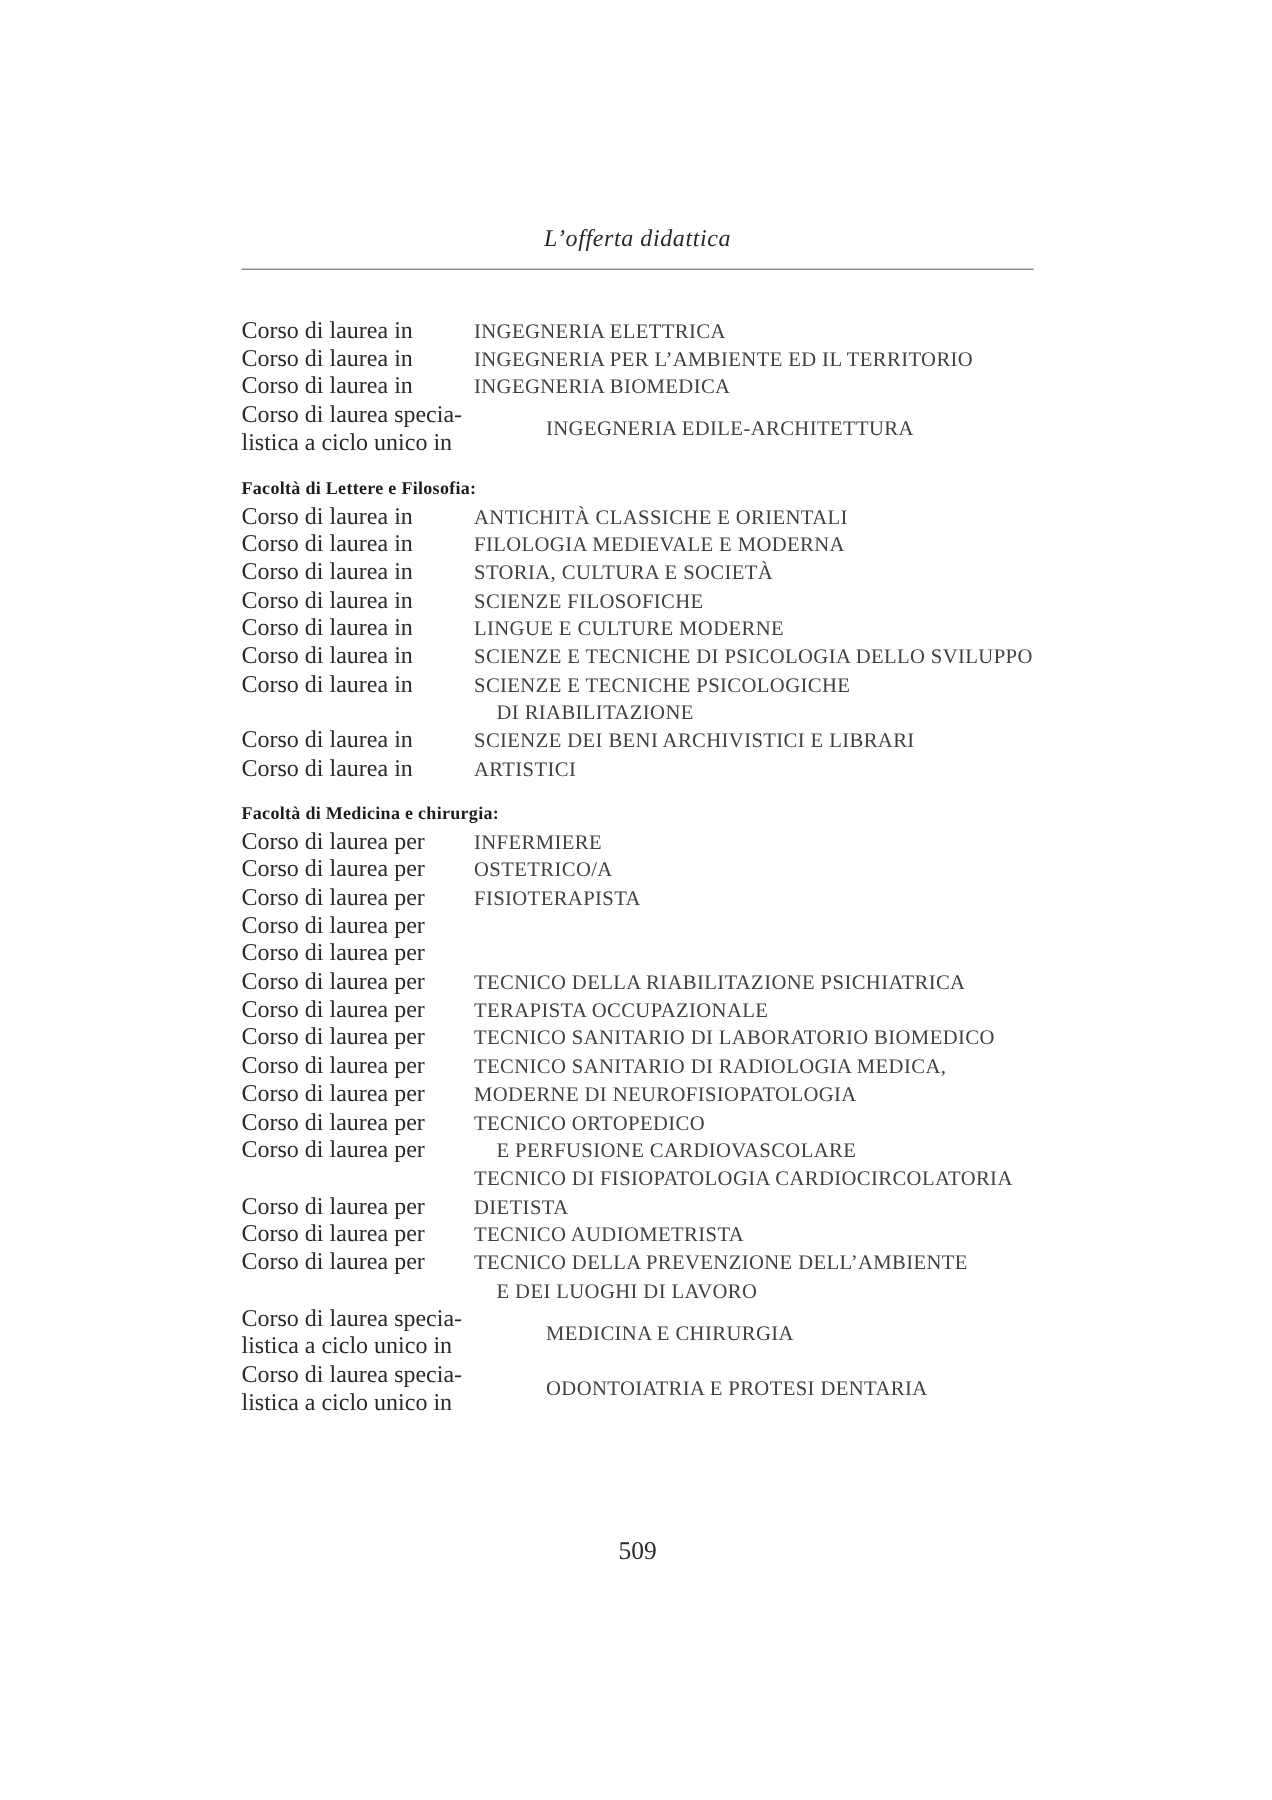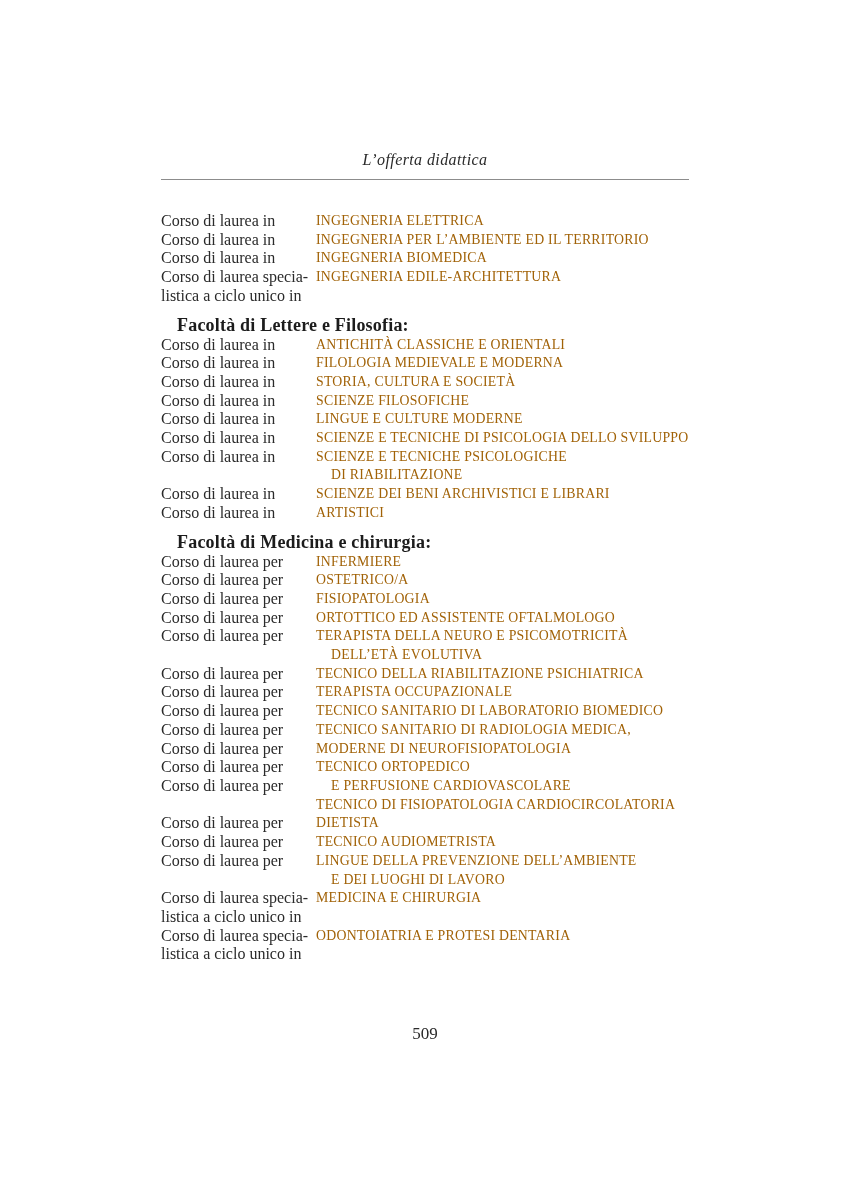--- a/index.html
+++ b/index.html
@@ -34,46 +34,47 @@
     border: none;
     border-top: 1px solid #8c8c8c;
     margin: 10px 0 0 0;
     height: 0;
   }
   .course-list {
     margin-top: 32px;
   }
   .section-heading {
     font-weight: bold;
-    font-size: 18px;
+    font-size: 12px;
     line-height: 19px;
     letter-spacing: 0.2px;
-    margin: 10px 0 1px 16px;
+    margin: 10px 0 1px 0;
     color: #1c1c1c;
   }
   .row {
     display: flex;
     align-items: flex-start;
   }
   .row.align-bottom {
-    align-items: flex-start;
+    align-items: center;
+    gap: 48px;
   }
   .label-col {
     flex: 0 0 155px;
     width: 155px;
     font-size: 16px;
     line-height: 18.7px;
     color: #2a2a2a;
     white-space: pre;
   }
   .course-col {
     font-size: 13.8px;
     line-height: 18.7px;
     letter-spacing: 0.25px;
-    color: #a16207;
+    color: #404040;
   }
   .course-line {
     white-space: pre;
   }
   .course-line.indent {
     padding-left: 15px;
   }
   .page-number {
     position: absolute;
     left: 161px;
@@ -181,35 +182,28 @@
         </div>
         <div class="row">
           <div class="label-col"><div class="label-line">Corso di laurea per</div></div>
           <div class="course-col">
             <div class="course-line">OSTETRICO/A</div>
           </div>
         </div>
         <div class="row">
           <div class="label-col"><div class="label-line">Corso di laurea per</div></div>
           <div class="course-col">
-            <div class="course-line">FISIOPATOLOGIA</div>
-          </div>
-        </div>
-        <div class="row">
-          <div class="label-col"><div class="label-line">Corso di laurea per</div></div>
-          <div class="course-col">
-            <div class="course-line">ORTOTTICO ED ASSISTENTE OFTALMOLOGO</div>
-          </div>
-        </div>
-        <div class="row">
-          <div class="label-col"><div class="label-line">Corso di laurea per</div></div>
-          <div class="course-col">
-            <div class="course-line">TERAPISTA DELLA NEURO E PSICOMOTRICITÀ</div>
-            <div class="course-line indent">DELL’ETÀ EVOLUTIVA</div>
-          </div>
+            <div class="course-line">FISIOTERAPISTA</div>
+          </div>
+        </div>
+        <div class="row">
+          <div class="label-col"><div class="label-line">Corso di laurea per</div></div>
+        </div>
+        <div class="row">
+          <div class="label-col"><div class="label-line">Corso di laurea per</div></div>
         </div>
         <div class="row">
           <div class="label-col"><div class="label-line">Corso di laurea per</div></div>
           <div class="course-col">
             <div class="course-line">TECNICO DELLA RIABILITAZIONE PSICHIATRICA</div>
           </div>
         </div>
         <div class="row">
           <div class="label-col"><div class="label-line">Corso di laurea per</div></div>
           <div class="course-col">
@@ -255,21 +249,21 @@
         </div>
         <div class="row">
           <div class="label-col"><div class="label-line">Corso di laurea per</div></div>
           <div class="course-col">
             <div class="course-line">TECNICO AUDIOMETRISTA</div>
           </div>
         </div>
         <div class="row">
           <div class="label-col"><div class="label-line">Corso di laurea per</div></div>
           <div class="course-col">
-            <div class="course-line">LINGUE DELLA PREVENZIONE DELL’AMBIENTE</div>
+            <div class="course-line">TECNICO DELLA PREVENZIONE DELL’AMBIENTE</div>
             <div class="course-line indent">E DEI LUOGHI DI LAVORO</div>
           </div>
         </div>
         <div class="row align-bottom">
           <div class="label-col"><div class="label-line">Corso di laurea specia-</div><div class="label-line">listica a ciclo unico in</div></div>
           <div class="course-col">
             <div class="course-line">MEDICINA E CHIRURGIA</div>
           </div>
         </div>
         <div class="row align-bottom">

